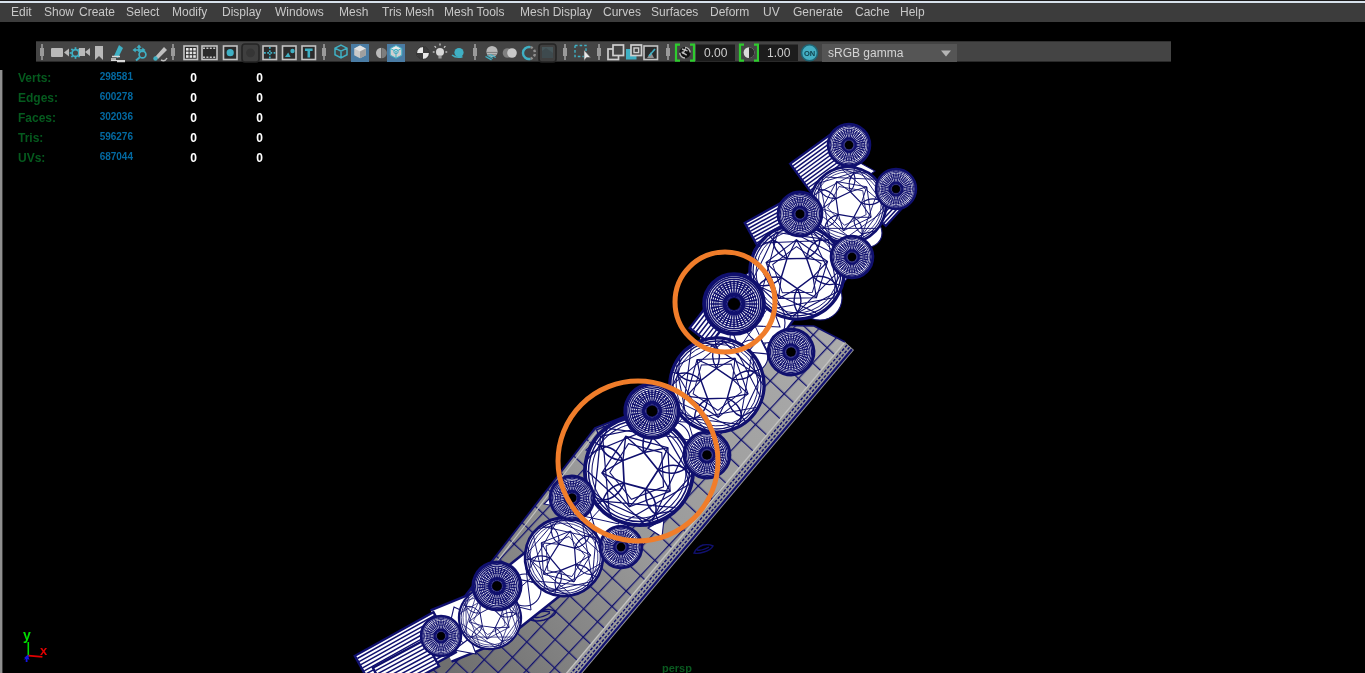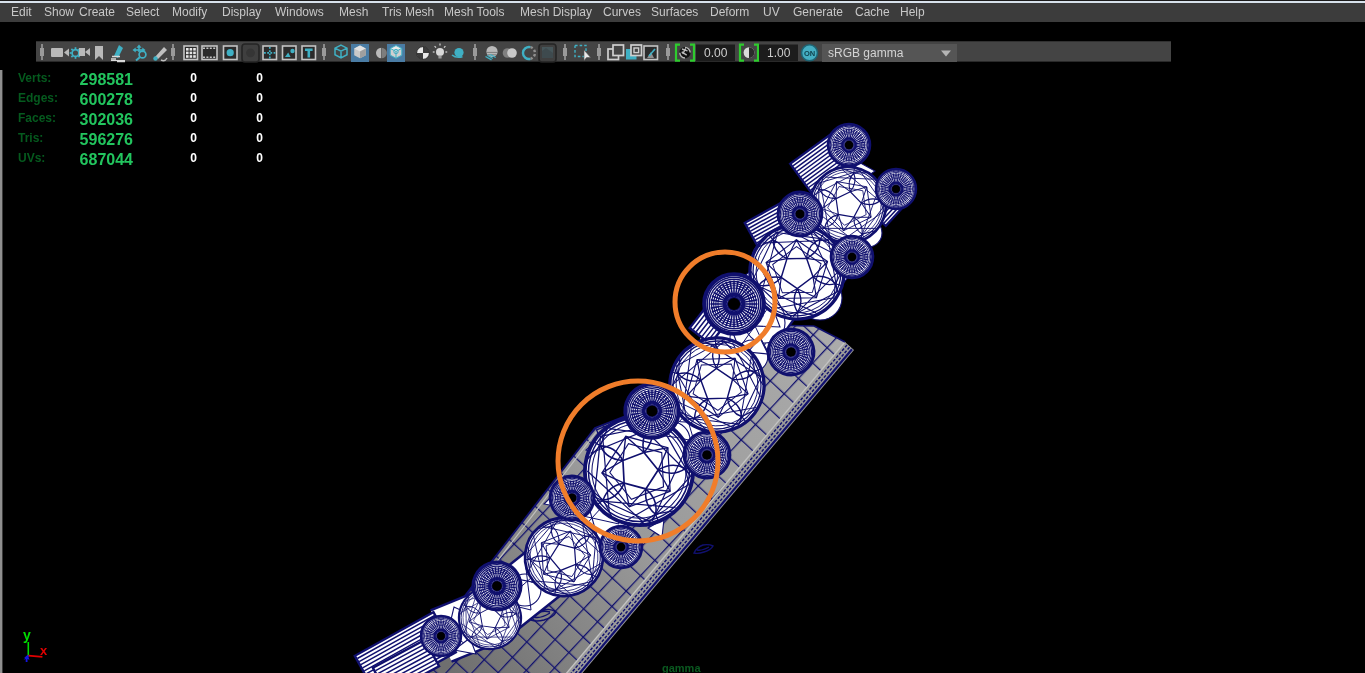--- a/index.html
+++ b/index.html
@@ -7,21 +7,21 @@
   .mbar{position:absolute;left:0;width:1365px;background:#3c3c3c;}
   #mb1{top:3px;height:19px;}
   #mb2{top:22px;height:19px;border-top:1px solid #313131;box-sizing:border-box;}
   #tbar{position:absolute;top:41px;left:0;width:1135px;height:21px;background:#444444;border-top:1px solid #313131;border-bottom:1px solid #292929;box-sizing:border-box;margin-left:36px;}
   .mi{position:absolute;top:0;font-size:12px;color:#c8c8c8;line-height:19px;white-space:pre;}
   .mi2{position:absolute;top:0;font-size:12px;color:#c8c8c8;line-height:18px;white-space:pre;}
   #vp{position:absolute;top:62px;left:0;width:1149px;height:611px;background:#000;margin-top:8px;}
   .grip{position:absolute;top:2px;width:2px;height:16px;background:#8b8b8b;}
   .grip:after{content:"";position:absolute;left:-1px;top:4px;width:4px;height:8px;background:#9a9a9a;}
   .hudlab{position:absolute;color:#055a1e;font-size:12px;font-weight:bold;}
-  .hudnum{position:absolute;color:#22c55e;font-size:16px;font-weight:bold;text-align:right;width:60px;}
+  .hudnum{position:absolute;color:#0369a1;font-size:10px;font-weight:bold;text-align:right;width:60px;}
   .hudz{position:absolute;color:#ffffff;font-size:12px;font-weight:bold;text-align:right;width:20px;}
 </style>
 </head>
 <body>
 <div id="app">
 
   <div style="position:absolute;top:0;left:0;width:1365px;height:1px;background:#1c1c1c"></div>
   <div style="position:absolute;top:1px;left:0;width:1365px;height:2px;background:#d8e2ec"></div>
   <div class="mbar" id="mb1">
     <span class="mi" style="left:11px">Edit</span>
@@ -388,21 +388,21 @@
     <div class="hudz" style="left:177px;top:41px">0</div>
     <div class="hudz" style="left:243px;top:41px">0</div>
     <div class="hudlab" style="left:18px;top:61px">Tris:</div>
     <div class="hudnum" style="left:73px;top:61px">596276</div>
     <div class="hudz" style="left:177px;top:61px">0</div>
     <div class="hudz" style="left:243px;top:61px">0</div>
     <div class="hudlab" style="left:18px;top:81px">UVs:</div>
     <div class="hudnum" style="left:73px;top:81px">687044</div>
     <div class="hudz" style="left:177px;top:81px">0</div>
     <div class="hudz" style="left:243px;top:81px">0</div>
-    <div style="position:absolute;left:662px;top:592px;color:#0a5a20;font-size:11px;font-weight:bold;">gamma</div>
+    <div style="position:absolute;left:662px;top:592px;color:#0a5a20;font-size:11px;font-weight:bold;">persp</div>
 
     <svg width="70" height="50" viewBox="0 0 70 50" style="position:absolute;left:0px;top:555px">
       <text x="23" y="15" fill="#00dc00" font-size="14" font-weight="bold" font-family="Liberation Sans">y</text>
       <line x1="28.3" y1="17" x2="28.3" y2="30.5" stroke="#00d800" stroke-width="1.6"></line>
       <line x1="28.3" y1="30.7" x2="42.4" y2="31.9" stroke="#e00000" stroke-width="1.8"></line>
       <text x="40" y="30" fill="#e00000" font-size="13" font-weight="bold" font-family="Liberation Sans">x</text>
       <path d="M28 30.5 l-4.5 4.2 l2.2 -0.6 l0 3 l1.8 0 l0 -3 l2 0.8 z" fill="#1414e0"></path>
       <line x1="28.3" y1="30.5" x2="25" y2="33.5" stroke="#1414e0" stroke-width="2"></line>
     </svg>
   </div>

